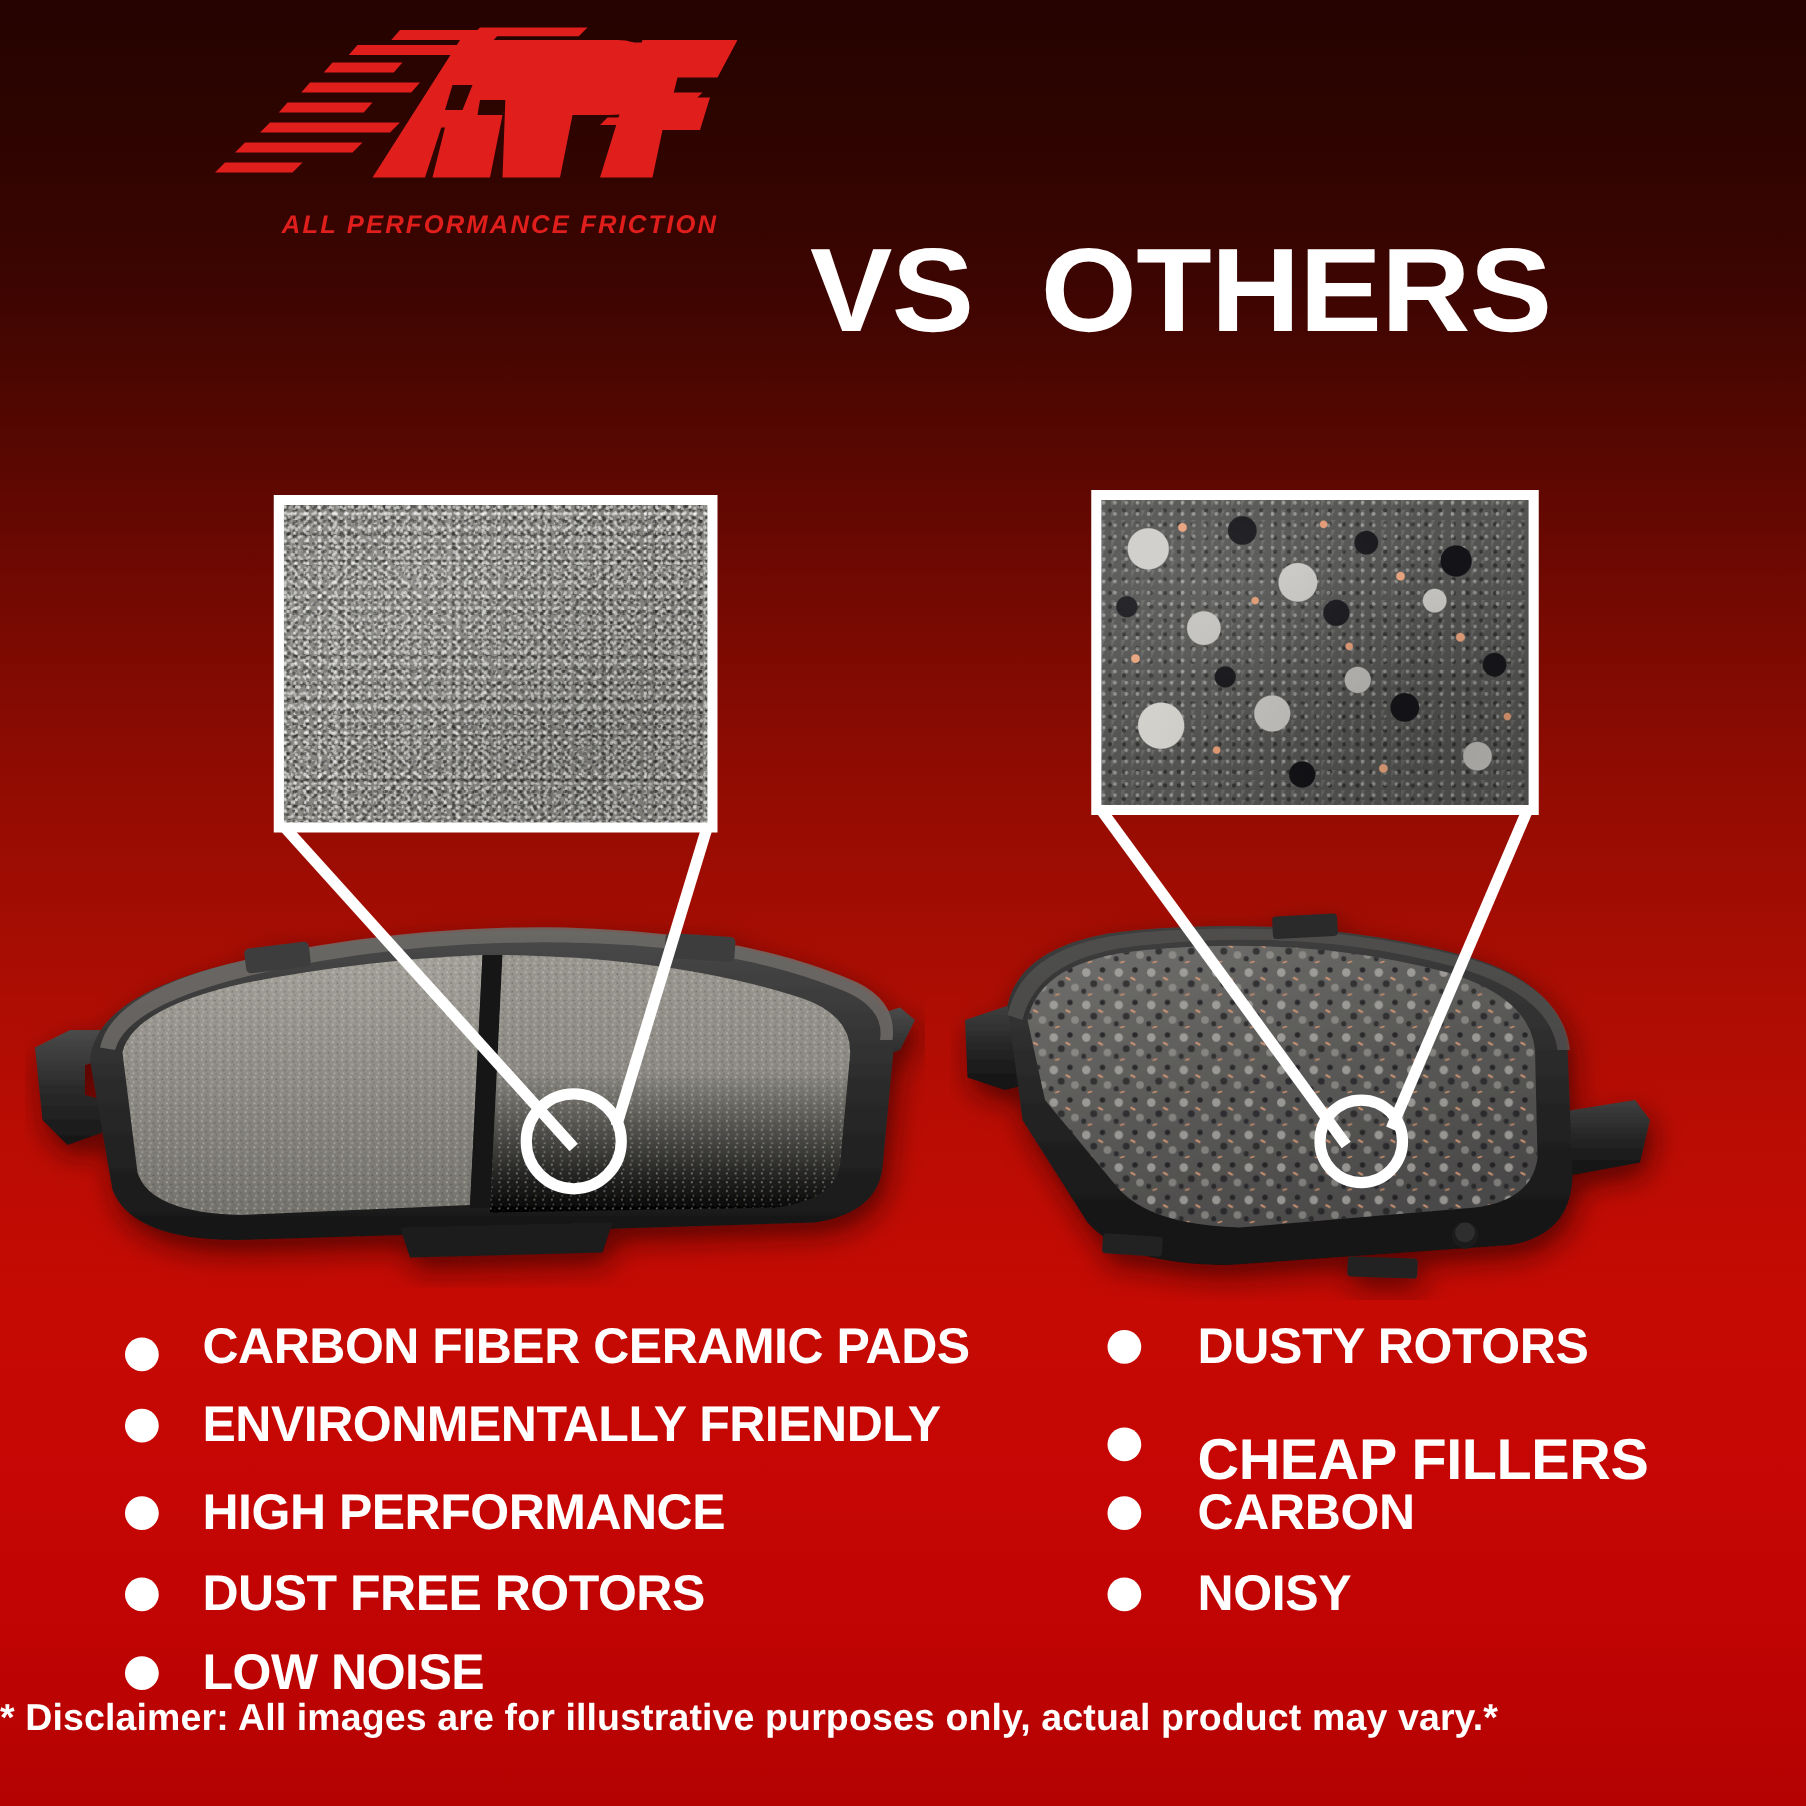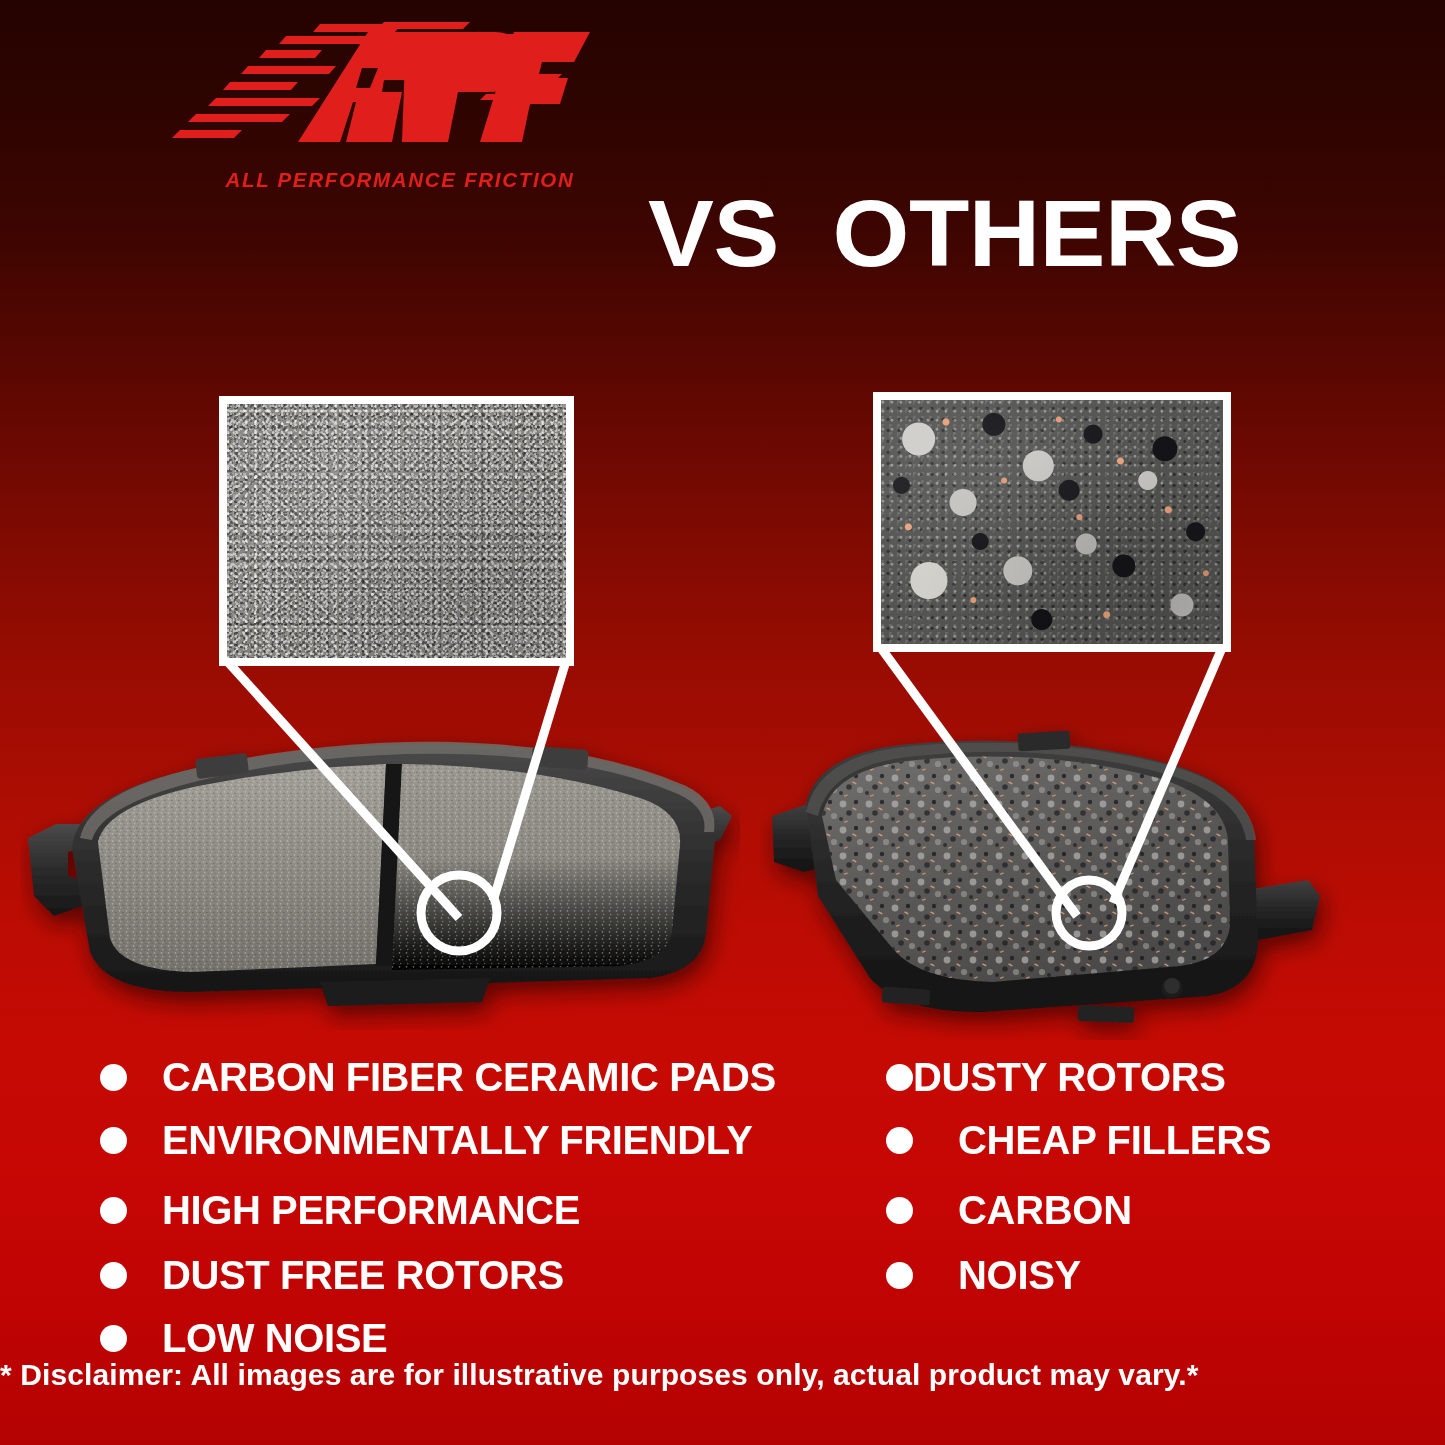--- a/index.html
+++ b/index.html
@@ -354,21 +354,21 @@
 
       <rect x="122" y="268" width="48" height="16" rx="3" fill="#232323" transform="rotate(4 146 276)"></rect>
       <rect x="318" y="286" width="56" height="16" rx="3" fill="#232323" transform="rotate(2 346 294)"></rect>
 
       <circle cx="412" cy="268" r="11" fill="#1a1a1a"></circle>
       <circle cx="412" cy="266" r="8" fill="#2e2e2e"></circle>
     </g>
   </svg>
 
   <div class="feature-col" style="left:100px;top:1050px;width:720px;height:310px;z-index:8">
-    <div class="feature-row" style="left:0;top:7px;">
+    <div class="feature-row" style="left:0;top:7px;align-items:flex-end;">
       <span class="bullet"></span>
       <span class="feature-label" style="margin-left:35px;font-size:40px;letter-spacing:-0.4px;">CARBON FIBER CERAMIC PADS</span>
     </div>
     <div class="feature-row" style="left:0;top:140px;">
       <span class="bullet"></span>
       <span class="feature-label" style="margin-left:35px;font-size:40px;letter-spacing:-0.4px;">HIGH PERFORMANCE</span>
     </div>
     <div class="feature-row" style="left:0;top:70px;">
       <span class="bullet"></span>
       <span class="feature-label" style="margin-left:35px;font-size:40px;letter-spacing:-0.4px;">ENVIRONMENTALLY FRIENDLY</span>
@@ -379,25 +379,25 @@
     </div>
     <div class="feature-row" style="left:0;top:205px;">
       <span class="bullet"></span>
       <span class="feature-label" style="margin-left:35px;font-size:40px;letter-spacing:-0.4px;">DUST FREE ROTORS</span>
     </div>
   </div>
 
   <div class="feature-col" style="left:886px;top:1050px;width:460px;height:250px;z-index:8">
     <div class="feature-row" style="left:0;top:7px;">
       <span class="bullet"></span>
-      <span class="feature-label" style="font-size:40px;letter-spacing:-0.3px;">DUSTY ROTORS</span>
+      <span class="feature-label" style="margin-left:45px;font-size:40px;letter-spacing:-0.3px;">DUSTY ROTORS</span>
     </div>
     <div class="feature-row" style="left:0;top:70px;">
       <span class="bullet"></span>
-      <span class="feature-label" style="margin-left:45px;font-size:40px;letter-spacing:-0.3px;">CHEAP FILLERS</span>
+      <span class="feature-label" style="margin-left:45px;font-size:46px;letter-spacing:-0.3px;margin-top:24px;">CHEAP FILLERS</span>
     </div>
     <div class="feature-row" style="left:0;top:140px;">
       <span class="bullet"></span>
       <span class="feature-label" style="margin-left:45px;font-size:40px;letter-spacing:-0.3px;">CARBON</span>
     </div>
     <div class="feature-row" style="left:0;top:205px;text-align:center;">
       <span class="bullet"></span>
       <span class="feature-label" style="margin-left:45px;font-size:40px;letter-spacing:-0.3px;">NOISY</span>
     </div>
   </div>

